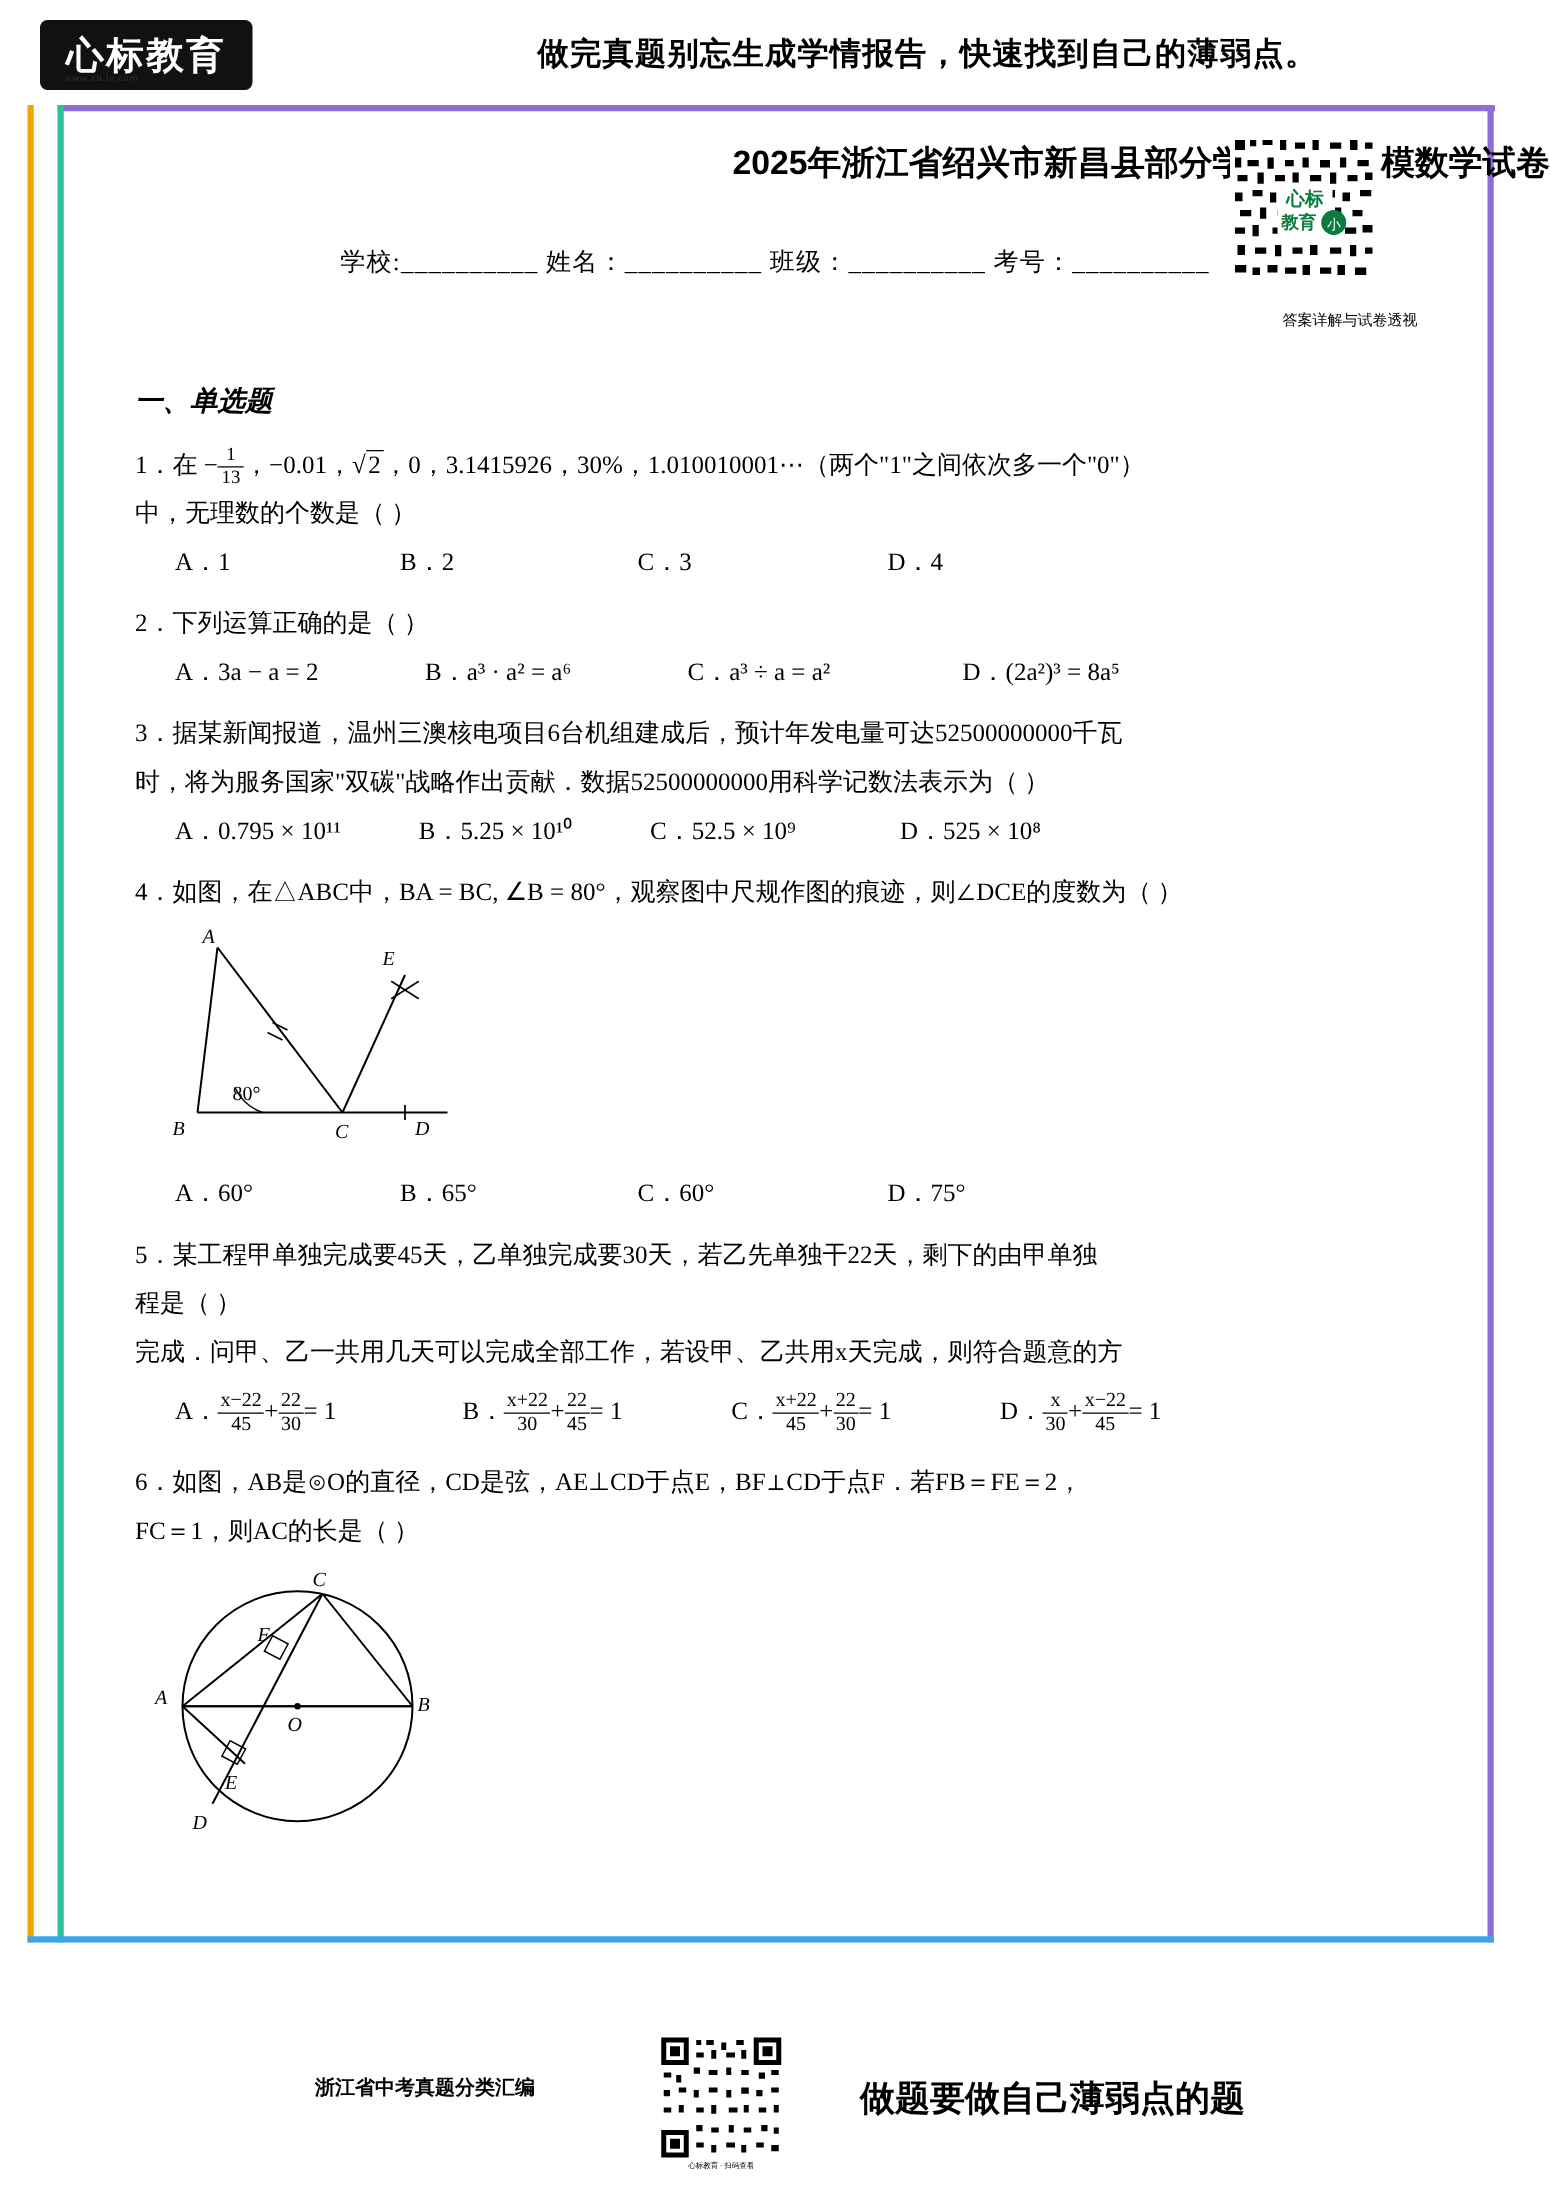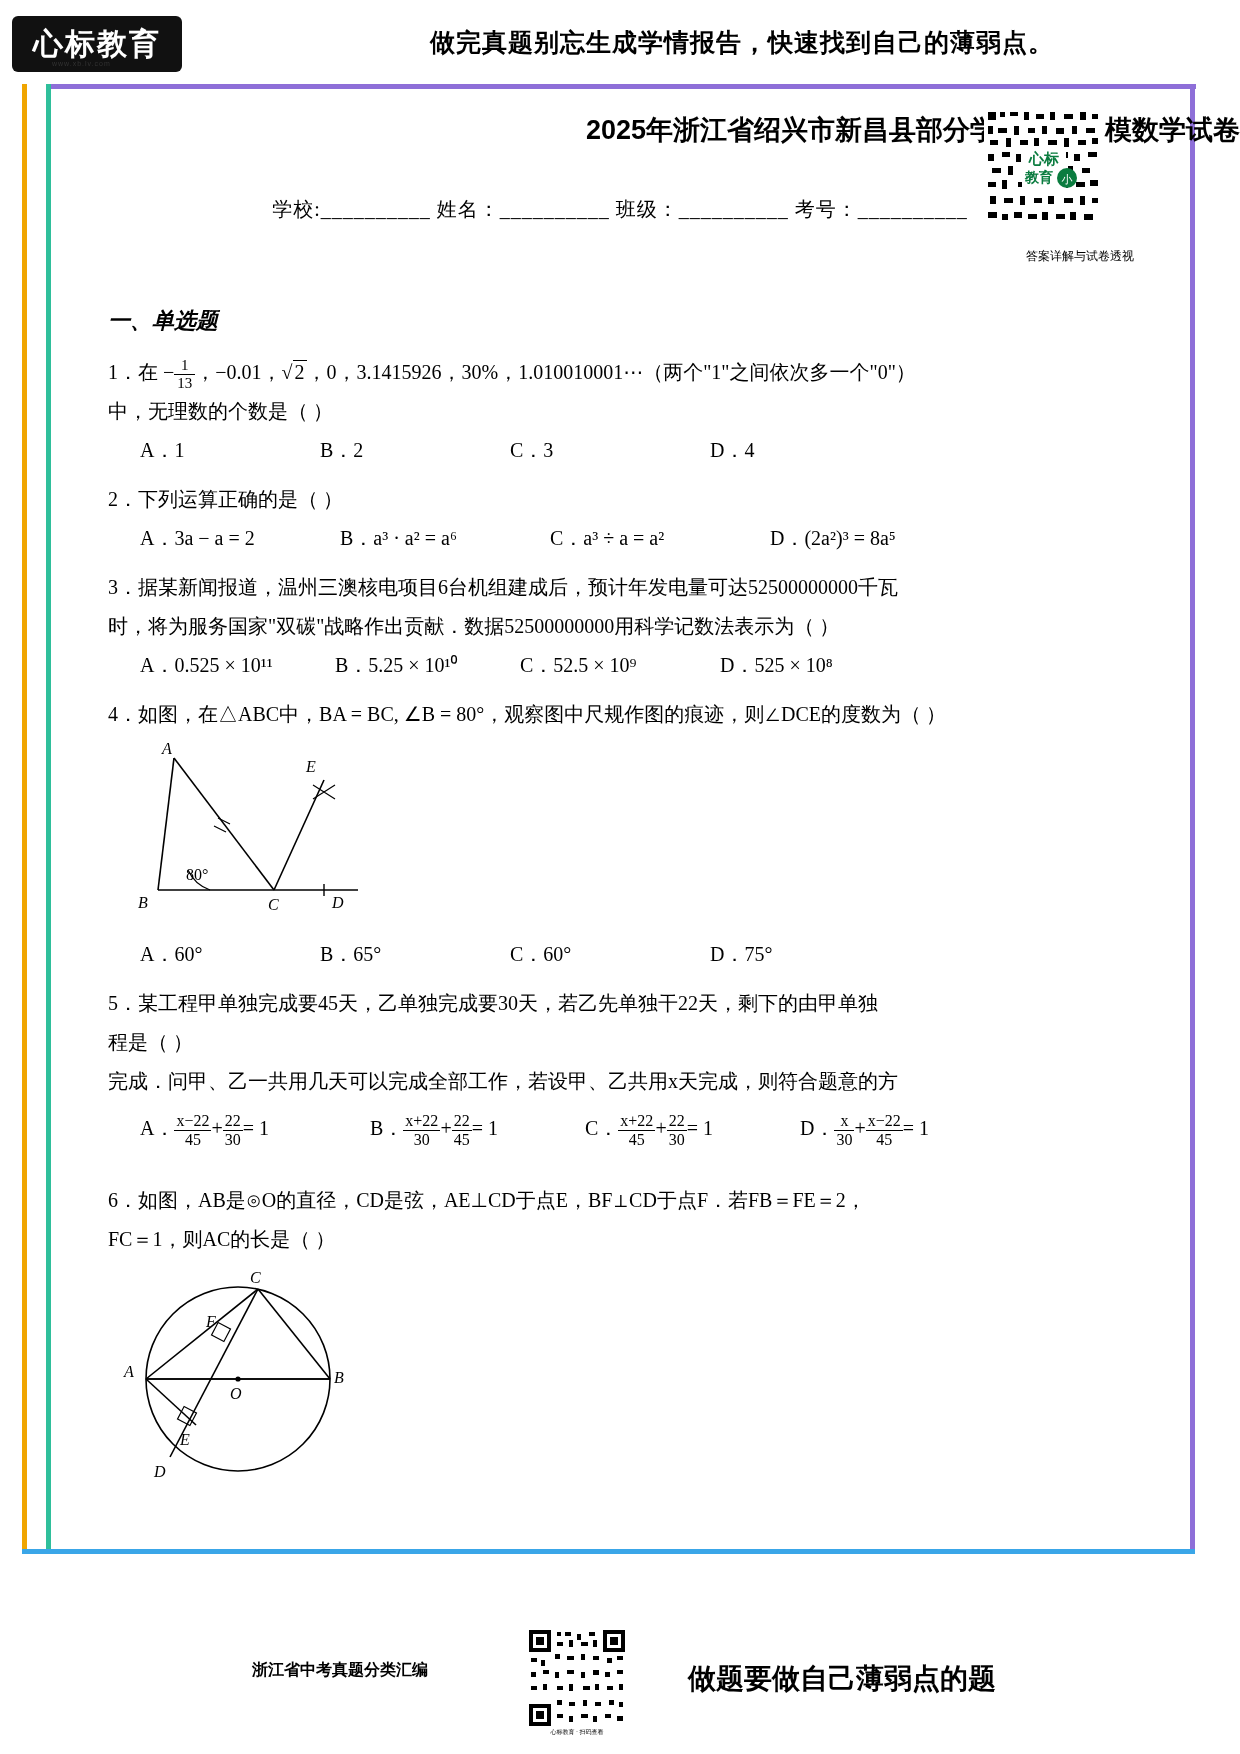--- a/index.html
+++ b/index.html
@@ -11,21 +11,21 @@
     position:relative;
     overflow:hidden;
   }
   .page{position:relative;width:1240px;height:1754px;}
 
   
   .header{
     position:absolute;top:0;left:0;width:1240px;height:88px;
   }
   .logo{
-    position:absolute;left:12px;top:16px;width:170px;height:56px;
+    position:absolute;left:32px;top:16px;width:170px;height:56px;
     background:#111;border-radius:6px;
     display:flex;align-items:center;justify-content:center;
   }
   .logo-text{
     color:#fff;font-family:"Liberation Sans",sans-serif;
     font-weight:bold;font-size:30px;letter-spacing:2px;
   }
   .logo-sub{
     position:absolute;left:52px;top:60px;font-size:7px;color:#333;
     font-family:"Liberation Sans",sans-serif;letter-spacing:1px;
@@ -233,21 +233,21 @@
         <span style="width:210px">B．a³ · a² = a⁶</span>
         <span style="width:220px">C．a³ ÷ a = a²</span>
         <span>D．(2a²)³ = 8a⁵</span>
       </div>
     </div>
 
     <div class="q">
       <div>3．据某新闻报道，温州三澳核电项目6台机组建成后，预计年发电量可达52500000000千瓦</div>
       <div>时，将为服务国家"双碳"战略作出贡献．数据52500000000用科学记数法表示为（    ）</div>
       <div class="opts">
-        <span style="width:195px">A．0.525 × 10¹¹</span>
+        <span style="width:195px">A．0.795 × 10¹¹</span>
         <span style="width:185px">B．5.25 × 10¹⁰</span>
         <span style="width:200px">C．52.5 × 10⁹</span>
         <span>D．525 × 10⁸</span>
       </div>
     </div>
 
     <div class="q">
       <div>4．如图，在△ABC中，BA = BC, ∠B = 80°，观察图中尺规作图的痕迹，则∠DCE的度数为（    ）</div>
       <div class="figure">
         <svg width="260" height="180" viewBox="0 0 260 180">
@@ -292,21 +292,21 @@
         </span>
         <span style="width:215px">
           <span>C．</span><span class="sfrac"><span class="num">x+22</span><span class="den">45</span></span><span>+</span><span class="sfrac"><span class="num">22</span><span class="den">30</span></span><span>= 1</span>
         </span>
         <span>
           <span>D．</span><span class="sfrac"><span class="num">x</span><span class="den">30</span></span><span>+</span><span class="sfrac"><span class="num">x−22</span><span class="den">45</span></span><span>= 1</span>
         </span>
       </div>
     </div>
 
-    <div class="q" style="margin-top:32px">
+    <div class="q" style="margin-top:18px">
       <div>6．如图，AB是⊙O的直径，CD是弦，AE⊥CD于点E，BF⊥CD于点F．若FB＝FE＝2，</div>
       <div>FC＝1，则AC的长是（      ）</div>
       <div class="figure" style="margin-left:10px;margin-top:10px">
         <svg width="260" height="230" viewBox="0 0 260 230">
           <g stroke="#000" fill="none" stroke-width="1.6">
             <circle cx="120" cy="110" r="92"></circle>
             <path d="M28 110 L212 110"></path>
             <path d="M140 20 L52 188"></path>
             <path d="M28 110 L140 20"></path>
             <path d="M28 110 L212 110"></path>

